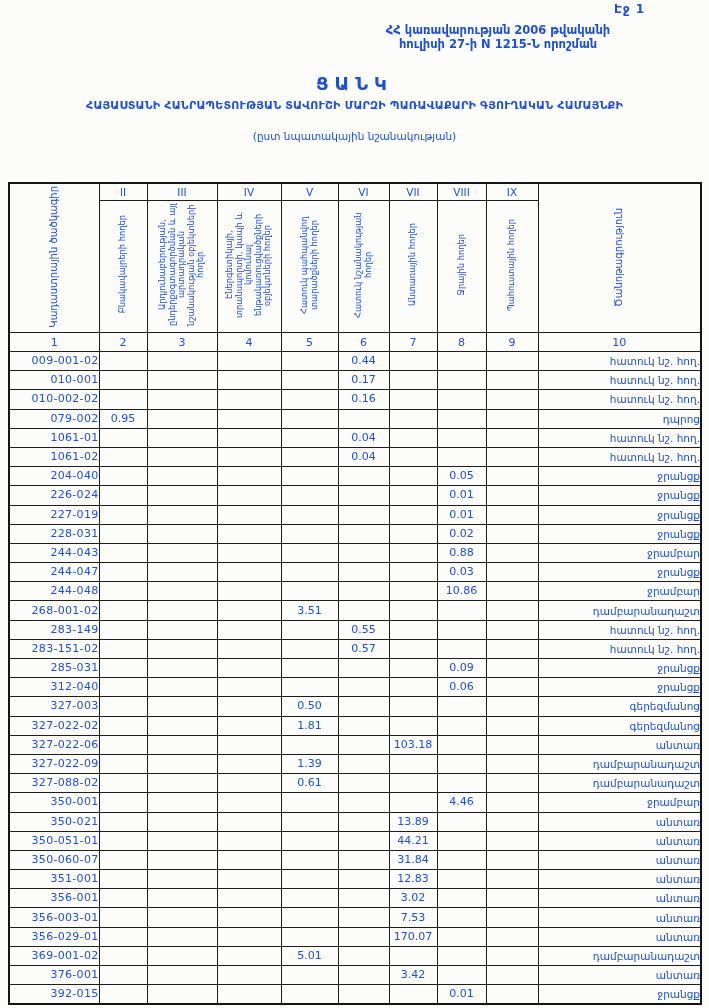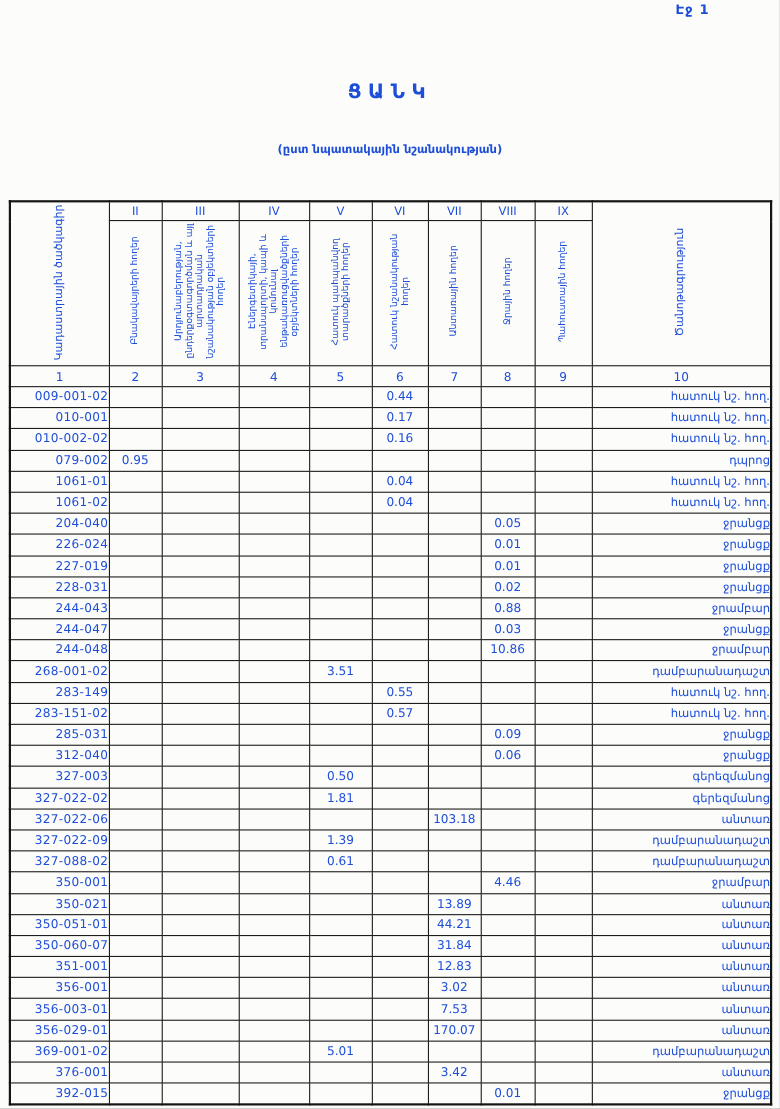--- a/index.html
+++ b/index.html
@@ -9,21 +9,21 @@
     margin:0 auto;
   }
   .page-label{position:absolute;top:2px;left:614px;font-size:12px;font-weight:bold;letter-spacing:1px;}
   .appendix{position:absolute;top:23px;left:342px;width:312px;text-align:center;
     font-size:11.5px;font-weight:bold;line-height:14px;}
   .doc-title{position:absolute;top:73px;left:0;width:709px;text-align:center;
     font-size:18px;font-weight:bold;letter-spacing:6px;}
   .subtitle{position:absolute;top:98px;left:0;width:709px;text-align:center;
     font-size:11px;font-weight:bold;line-height:15px;letter-spacing:0.2px;}
   .subnote{position:absolute;top:130px;left:0;width:709px;text-align:center;
-    font-size:10.5px;font-weight:bold;}
+    font-size:10.5px;font-weight:normal;}
   table.land{
     position:absolute;top:182px;left:8px;width:692px;
     border-collapse:collapse;table-layout:fixed;
     border:2px solid #151515;
   }
   table.land th,table.land td{
     border:1px solid #1d1d1d;padding:0;overflow:hidden;
     font-weight:normal;
   }
   tr.romans-row th{height:16px;font-size:10.5px;text-align:center;vertical-align:middle;}
@@ -43,25 +43,28 @@
   td.note{text-align:right;padding-left:4px;font-size:10.5px;}
 </style>
 </head>
 <body>
 
 <div class="page">
 
   <div class="page-label">Էջ 1</div>
 
   <div class="appendix">
+    <div>ՀՀ կառավարության 2006 թվականի</div>
+    <div>հուլիսի 27-ի  N 1215-Ն որոշման</div>
   </div>
 
   <div class="doc-title">ՑԱՆԿ</div>
 
   <div class="subtitle">
+    <div>ՀԱՅԱՍՏԱՆԻ ՀԱՆՐԱՊԵՏՈՒԹՅԱՆ ՏԱՎՈՒՇԻ ՄԱՐԶԻ ՊԱՌԱՎԱՔԱՐԻ ԳՅՈՒՂԱԿԱՆ ՀԱՄԱՅՆՔԻ</div>
   </div>
 
   <div class="subnote">(ըստ նպատակային նշանակության)</div>
 
   <table class="land">
     <colgroup>
       <col style="width:90px">
         <col style="width:48px">
         <col style="width:70px">
       <col style="width:64px">

